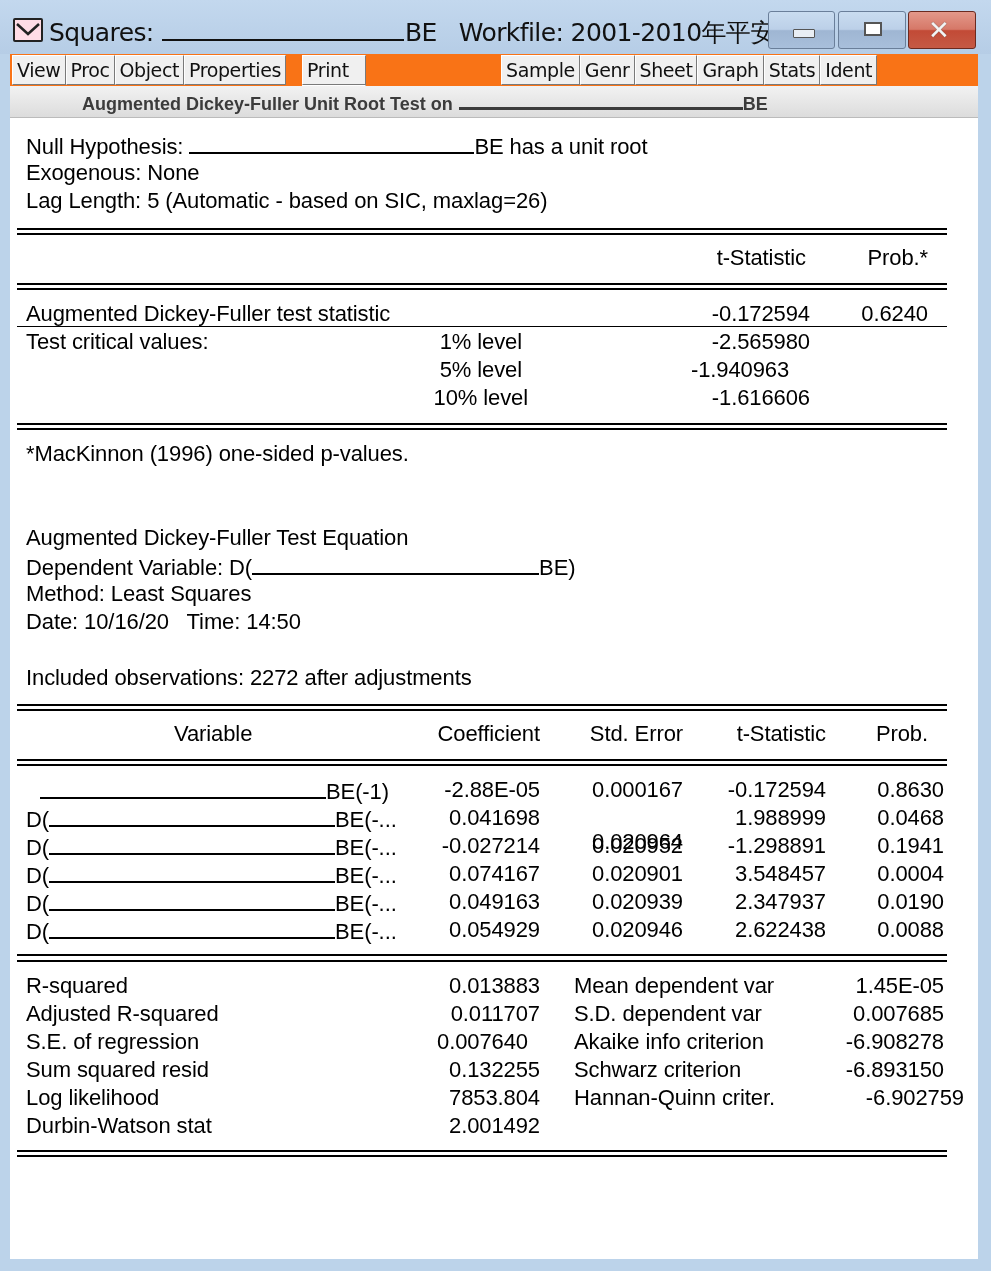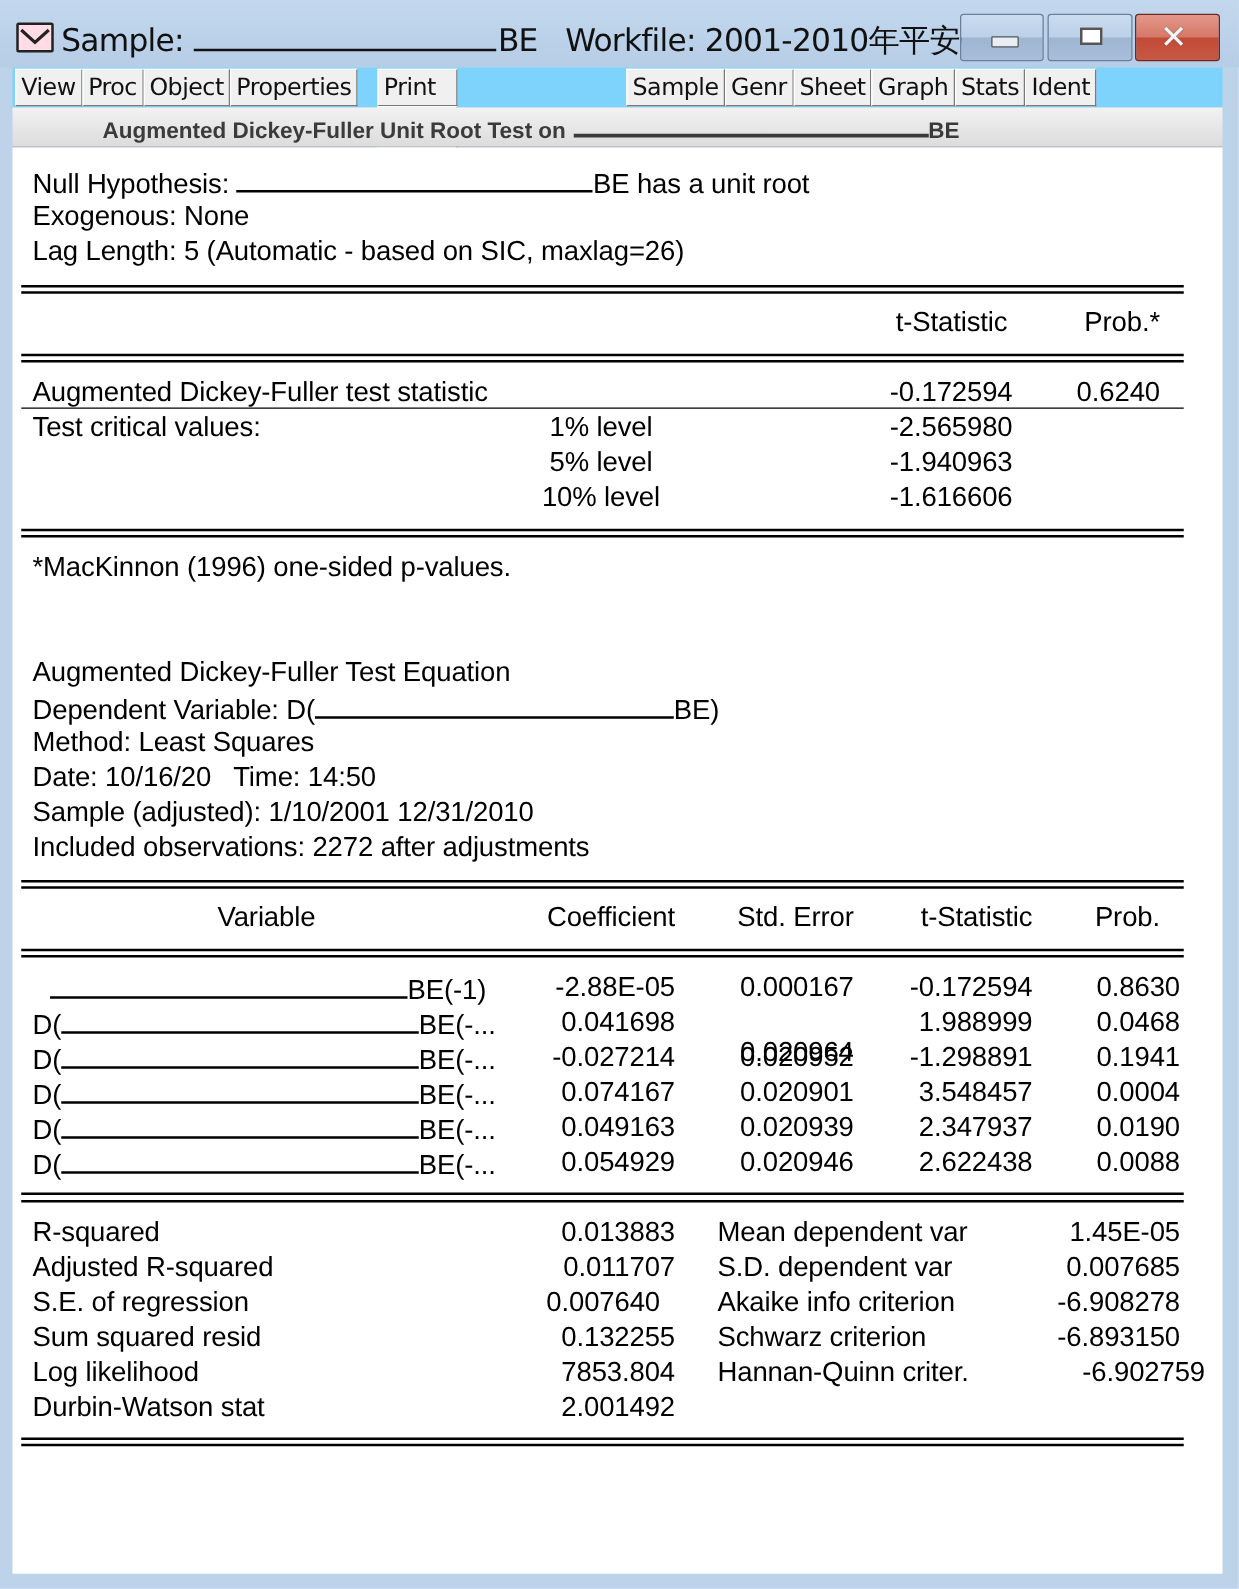--- a/index.html
+++ b/index.html
@@ -31,21 +31,21 @@
   .wbtn.min { left:768px; width:67px; }
   .wbtn.max { left:838px; width:68px; }
   .wbtn.close { left:908px; width:68px; border-color:#6b2a20;
     background:linear-gradient(#e3988a 0%, #d67868 48%, #c24a36 52%, #c55a45 100%); }
   .min-glyph { position:absolute; left:24px; top:17px; width:20px; height:7px; background:#e9eef4; border:1px solid #555; border-radius:1px; }
   .max-glyph { position:absolute; left:25px; top:10px; width:14px; height:10px; background:#fff; border:2px solid #555; }
   .close-glyph { position:absolute; left:19px; top:6px; color:#f4f4f4; font-size:26px; font-weight:bold; line-height:24px;
     text-shadow:0 0 1px #555; font-family:"DejaVu Sans", sans-serif; }
 
   .toolbar {
-    position:absolute; left:10px; top:54px; width:968px; height:32px; background:#7dd3fc;
+    position:absolute; left:10px; top:54px; width:968px; height:32px; background:#f97316;
   }
   .tb-group { position:absolute; top:1px; display:flex; }
   .tb-btn {
     height:30px; padding:0 4px; box-sizing:border-box; background:#f0f0f0; border:1px solid #7a7a7a; border-top-color:#fff; border-left-color:#fff;
     font-family:"DejaVu Sans", sans-serif; font-size:19px; line-height:28px; color:#111; letter-spacing:-0.4px;
   }
   .header-bar {
     position:absolute; left:10px; top:86px; width:968px; height:32px;
     background:linear-gradient(#f2f2f2,#dcdcdc); border-bottom:1px solid #bbb; box-sizing:border-box;
   }
@@ -65,21 +65,21 @@
 </head>
 <body>
 
 <div class="titlebar">
   <div class="app-icon">
     <svg width="24" height="18" viewBox="0 0 24 18">
         <polyline points="1,3 12,13 23,3" fill="none" stroke="#222" stroke-width="2.5"></polyline>
       </svg>
   </div>
   <div class="title-text">
-    <span>Sample:</span>
+    <span>Squares:</span>
     <span class="blank"></span><span>BE</span>
     &nbsp;&nbsp;<span>Workfile: 2001-2010年平安银...</span>
   </div>
   <div class="wbtn min">
       <div class="min-glyph"></div>
     </div>
   <div class="wbtn max">
       <div class="max-glyph"></div>
     </div>
   <div class="wbtn close">
@@ -134,36 +134,35 @@
 
   <div class="txt" style="left:16px;top:183px;">Augmented Dickey-Fuller test statistic</div>
   <div class="txt r" style="left:660px;width:140px;top:183px;">-0.172594</div>
   <div class="txt r" style="left:820px;width:98px;top:183px;">0.6240</div>
   <div class="rule" style="top:208px;border-top-width:1px;"></div>
 
   <div class="txt" style="left:16px;top:211px;">Test critical values:</div>
   <div class="txt r" style="left:380px;width:132px;top:211px;">1% level</div>
   <div class="txt r" style="left:660px;width:140px;top:211px;">-2.565980</div>
   <div class="txt r" style="left:380px;width:132px;top:239px;">5% level</div>
-  <div class="txt r" style="left:660px;width:140px;top:239px;">-1.940963</div>
+  <div class="txt r" style="left:660px;width:140px;top:239px;text-align:center;">-1.940963</div>
   <div class="txt r" style="left:380px;width:138px;top:267px;">10% level</div>
   <div class="txt r" style="left:660px;width:140px;top:267px;">-1.616606</div>
 
   <div class="rule" style="top:305px;"></div>
   <div class="rule" style="top:310px;"></div>
 
   <div class="txt" style="left:16px;top:323px;">*MacKinnon (1996) one-sided p-values.</div>
 
   <div class="txt" style="left:16px;top:407px;">Augmented Dickey-Fuller Test Equation</div>
   <div class="txt" style="left:16px;top:435px;">
     <span>Dependent Variable: D(</span><span class="blank-line" style="width:287px;"></span><span>BE)</span>
   </div>
   <div class="txt" style="left:16px;top:463px;">Method: Least Squares</div>
   <div class="txt" style="left:16px;top:491px;white-space:pre;">Date: 10/16/20   Time: 14:50</div>
-  <div class="txt" style="left:16px;top:519px;">Sample (adjusted): 1/10/2001 12/31/2010</div>
   <div class="txt" style="left:16px;top:547px;">Included observations: 2272 after adjustments</div>
 
   <div class="rule" style="top:586px;"></div>
   <div class="rule" style="top:591px;"></div>
 
   <div class="txt" style="left:164px;top:603px;">Variable</div>
   <div class="txt r" style="left:380px;width:150px;top:603px;">Coefficient</div>
   <div class="txt r" style="left:540px;width:133px;top:603px;">Std. Error</div>
   <div class="txt r" style="left:680px;width:136px;top:603px;">t-Statistic</div>
   <div class="txt r" style="left:820px;width:98px;top:603px;">Prob.</div>

